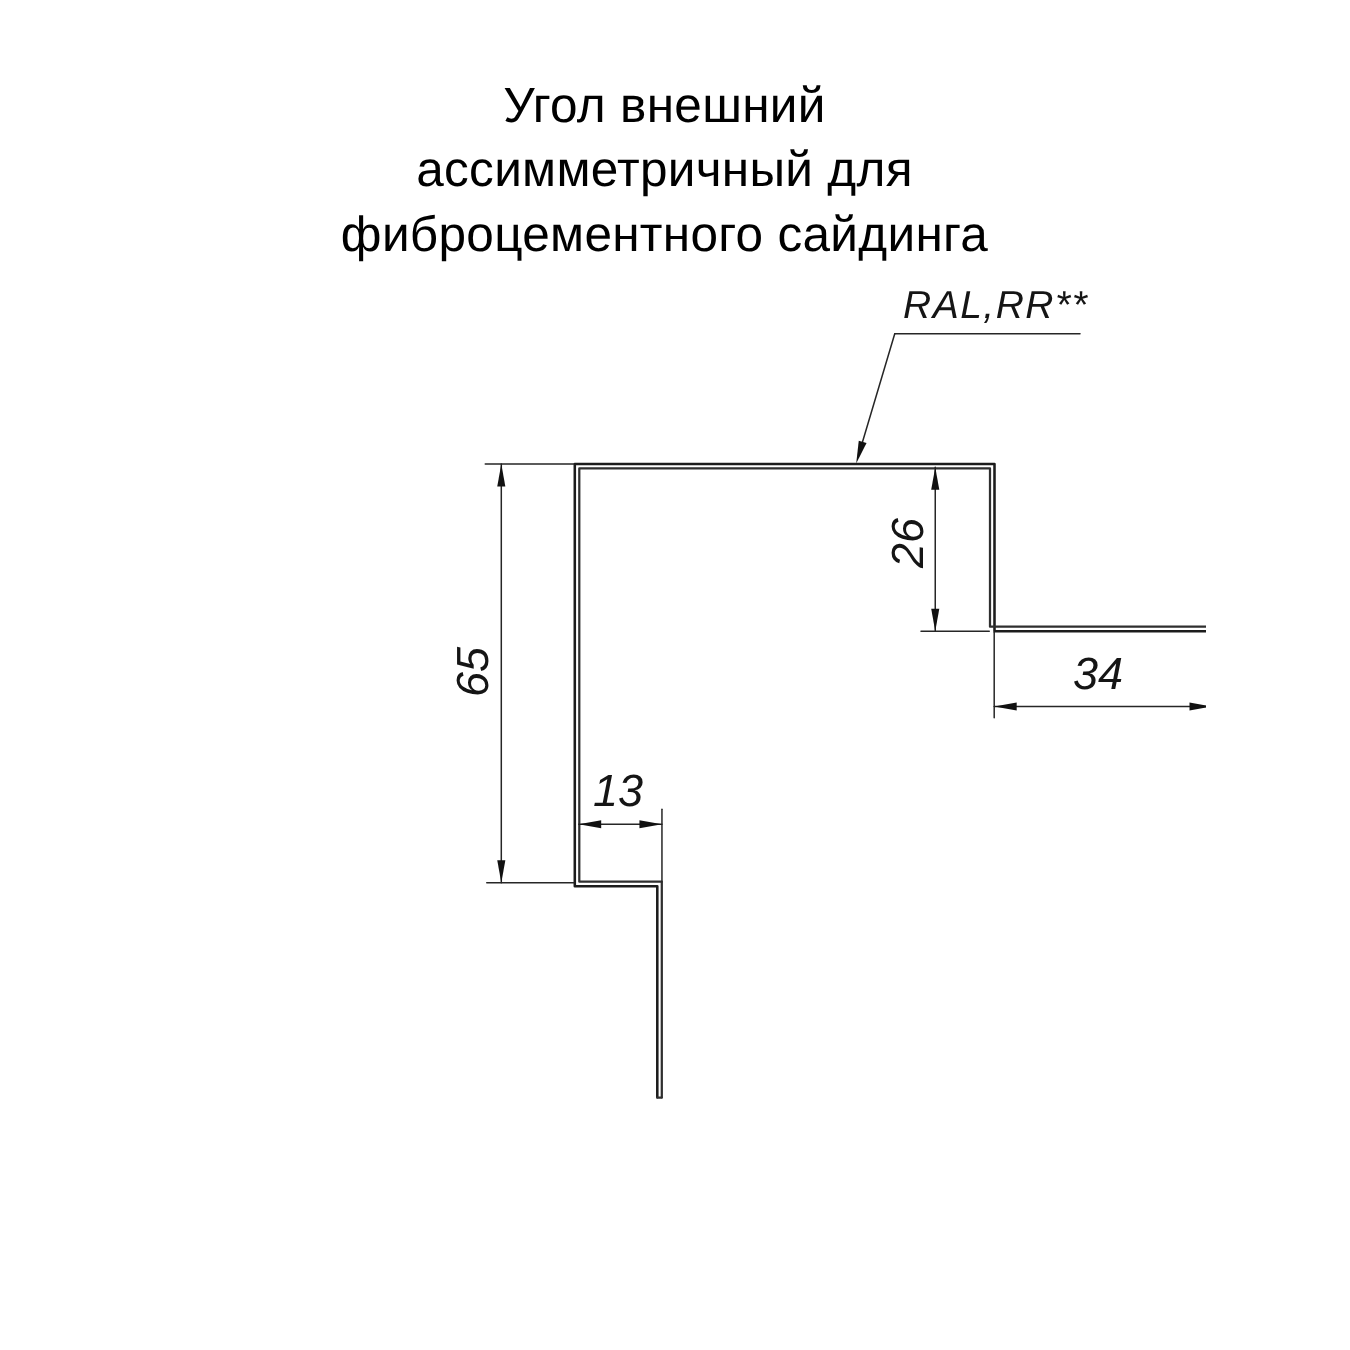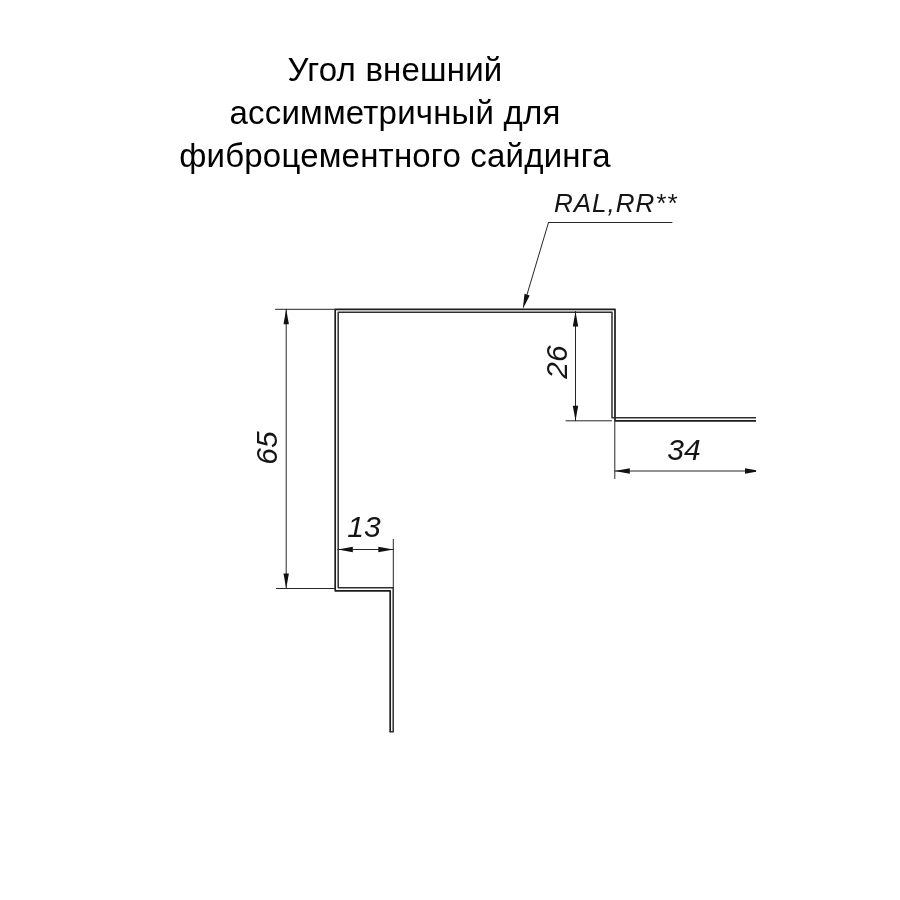--- a/index.html
+++ b/index.html
@@ -3,20 +3,21 @@
 <meta charset="utf-8">
 <style>
   html, body { margin: 0; padding: 0; }
   .canvas {
     position: relative;
     width: 756px;
     height: 900px;
     background: #ffffff;
     overflow: hidden;
     font-family: "Liberation Sans", sans-serif;
+    margin-left: 48px;
   }
   .title-block {
     position: absolute;
     top: 48px;
     left: 0;
     right: 0;
     text-align: center;
     transform: translateX(17px);
     color: #000000;
     font-size: 33px;

